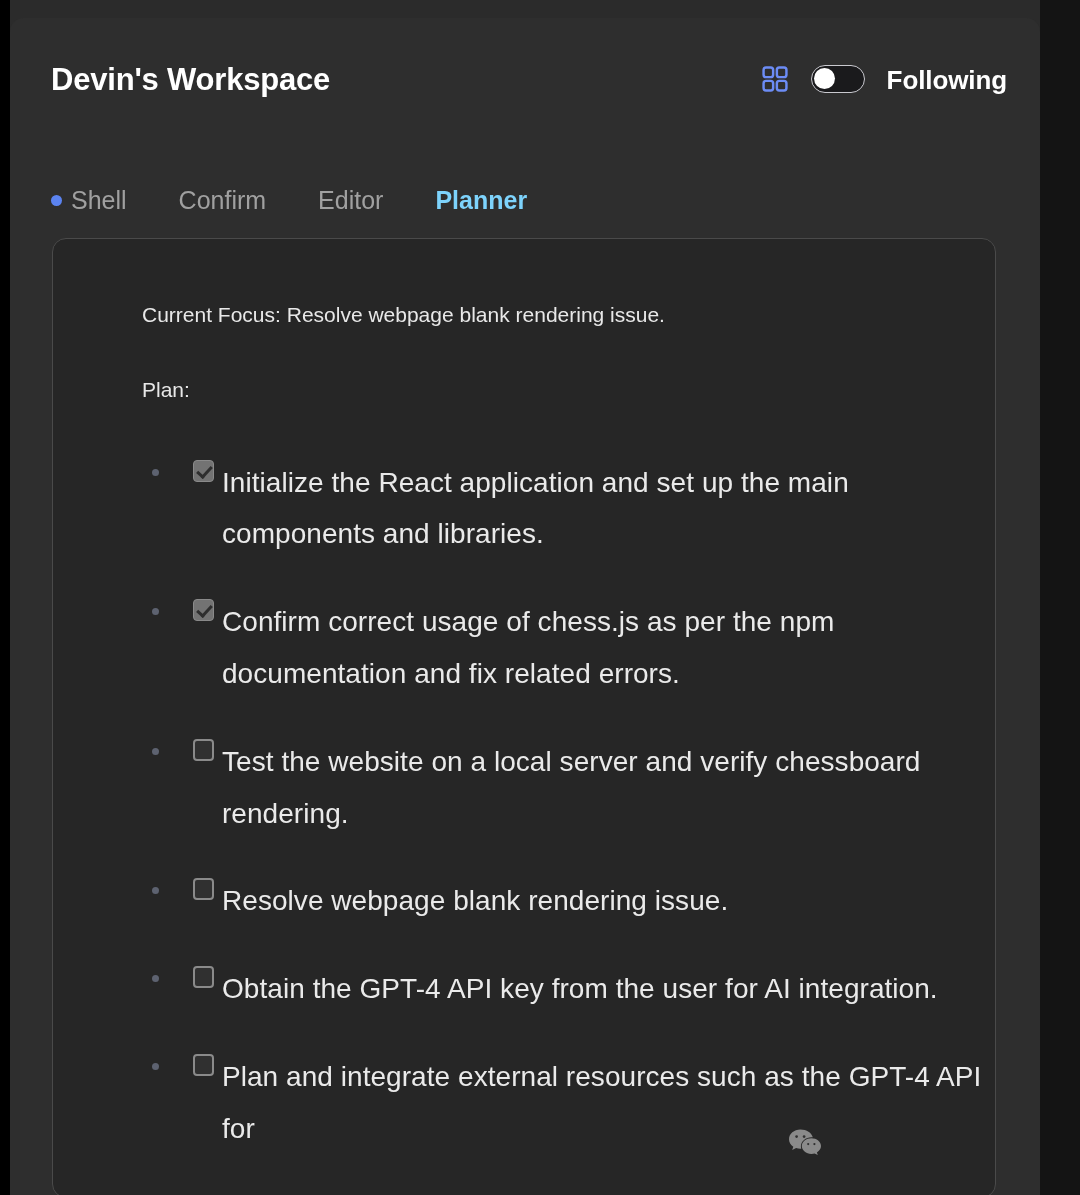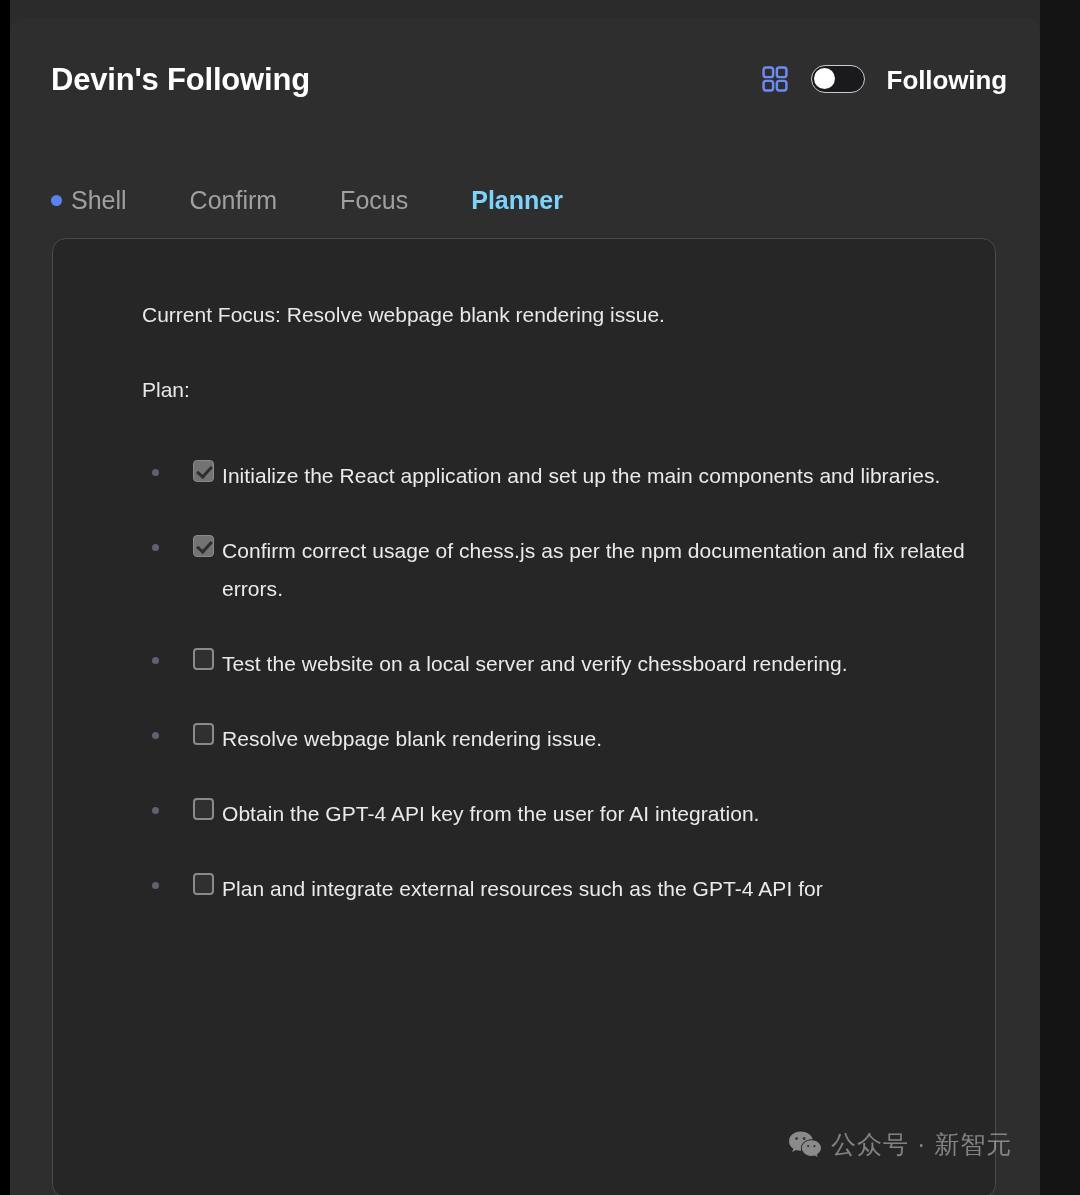--- a/index.html
+++ b/index.html
@@ -135,21 +135,21 @@
     letter-spacing: -0.1px;
   }
 
   
   .tabs {
     position: absolute;
     left: 41px;
     top: 168px;
     display: flex;
     align-items: flex-start;
-    gap: 15px;
+    gap: 4px;
   }
   .tab {
     display: flex;
     align-items: center;
     gap: 9px;
     font-size: 25px;
     color: #a0a0a0;
     cursor: pointer;
     white-space: nowrap;
     margin-right: 48px;
@@ -241,21 +241,21 @@
     position: absolute;
     left: 6px;
     top: 2px;
     width: 6px;
     height: 12px;
     border: solid #2e2e2e;
     border-width: 0 3px 3px 0;
     transform: rotate(42deg);
   }
   .check-text {
-    font-size: 21px;
+    font-size: 28px;
     color: #eaeaea;
     line-height: 1.85;
     letter-spacing: 0.05px;
   }
 
   
   #watermark {
     position: absolute;
     left: 788px;
     top: 1128px;
@@ -285,21 +285,21 @@
   <div id="page-bg"></div>
   <div id="right-gutter"></div>
 
   <div id="page-scrollbar">
     <div class="thumb"></div>
   </div>
 
   <div id="workspace-card">
 
     <div class="header">
-      <div class="header-title">Devin's Following</div>
+      <div class="header-title">Devin's Workspace</div>
 
       <div class="header-controls">
         <svg class="grid-icon" viewBox="0 0 24 24">
           <rect x="2.2" y="2.2" width="8.2" height="8.2" rx="2.1" fill="none" stroke="#6c8cf5" stroke-width="2.1"></rect>
           <rect x="13.6" y="2.2" width="8.2" height="8.2" rx="2.1" fill="none" stroke="#6c8cf5" stroke-width="2.1"></rect>
           <rect x="2.2" y="13.6" width="8.2" height="8.2" rx="2.1" fill="none" stroke="#6c8cf5" stroke-width="2.1"></rect>
           <rect x="13.6" y="13.6" width="8.2" height="8.2" rx="2.1" fill="none" stroke="#6c8cf5" stroke-width="2.1"></rect>
         </svg>
 
         <div class="toggle">
@@ -312,21 +312,21 @@
 
     <div class="tabs">
       <div class="tab">
         <span class="dot"></span>
         <span>Shell</span>
       </div>
       <div class="tab">
         <span>Confirm</span>
       </div>
       <div class="tab">
-        <span>Focus</span>
+        <span>Editor</span>
       </div>
       <div class="tab active">
         <span>Planner</span>
       </div>
     </div>
 
     <div id="planner-panel">
       <div class="panel-inner">
 
         <div class="focus-line">Current Focus: Resolve webpage blank rendering issue.</div>
@@ -380,16 +380,15 @@
 
   <div id="watermark">
     <svg class="wechat" viewBox="0 0 34 30">
       <path d="M12.4 1.6C6.1 1.6 1 5.9 1 11.2c0 3 1.7 5.7 4.3 7.5l-1.1 3.3 3.9-2A14.6 14.6 0 0 0 12.4 20.8c.3 0 .6 0 .9 0a9.2 9.2 0 0 1-.4-2.6c0-5 4.8-9 10.7-9 .4 0 .8 0 1.2.1C23.7 5 18.6 1.6 12.4 1.6z" fill="#e6e6e6"></path>
       <circle cx="8.6" cy="8.6" r="1.35" fill="#3a3a3a"></circle>
       <circle cx="16.1" cy="8.6" r="1.35" fill="#3a3a3a"></circle>
       <path d="M33 18.1c0-4.3-4.3-7.8-9.6-7.8s-9.6 3.5-9.6 7.8c0 4.3 4.3 7.8 9.6 7.8 1.1 0 2.2-.2 3.2-.5l3.2 1.7-.9-2.7c2.5-1.4 4.1-3.7 4.1-6.3z" fill="#e6e6e6"></path>
       <circle cx="20.2" cy="16.1" r="1.1" fill="#3a3a3a"></circle>
       <circle cx="26.4" cy="16.1" r="1.1" fill="#3a3a3a"></circle>
     </svg>
-    <span class="wm-text">公众号 · 新智元</span>
   </div>
 
 </div>
 
 </body></html>

